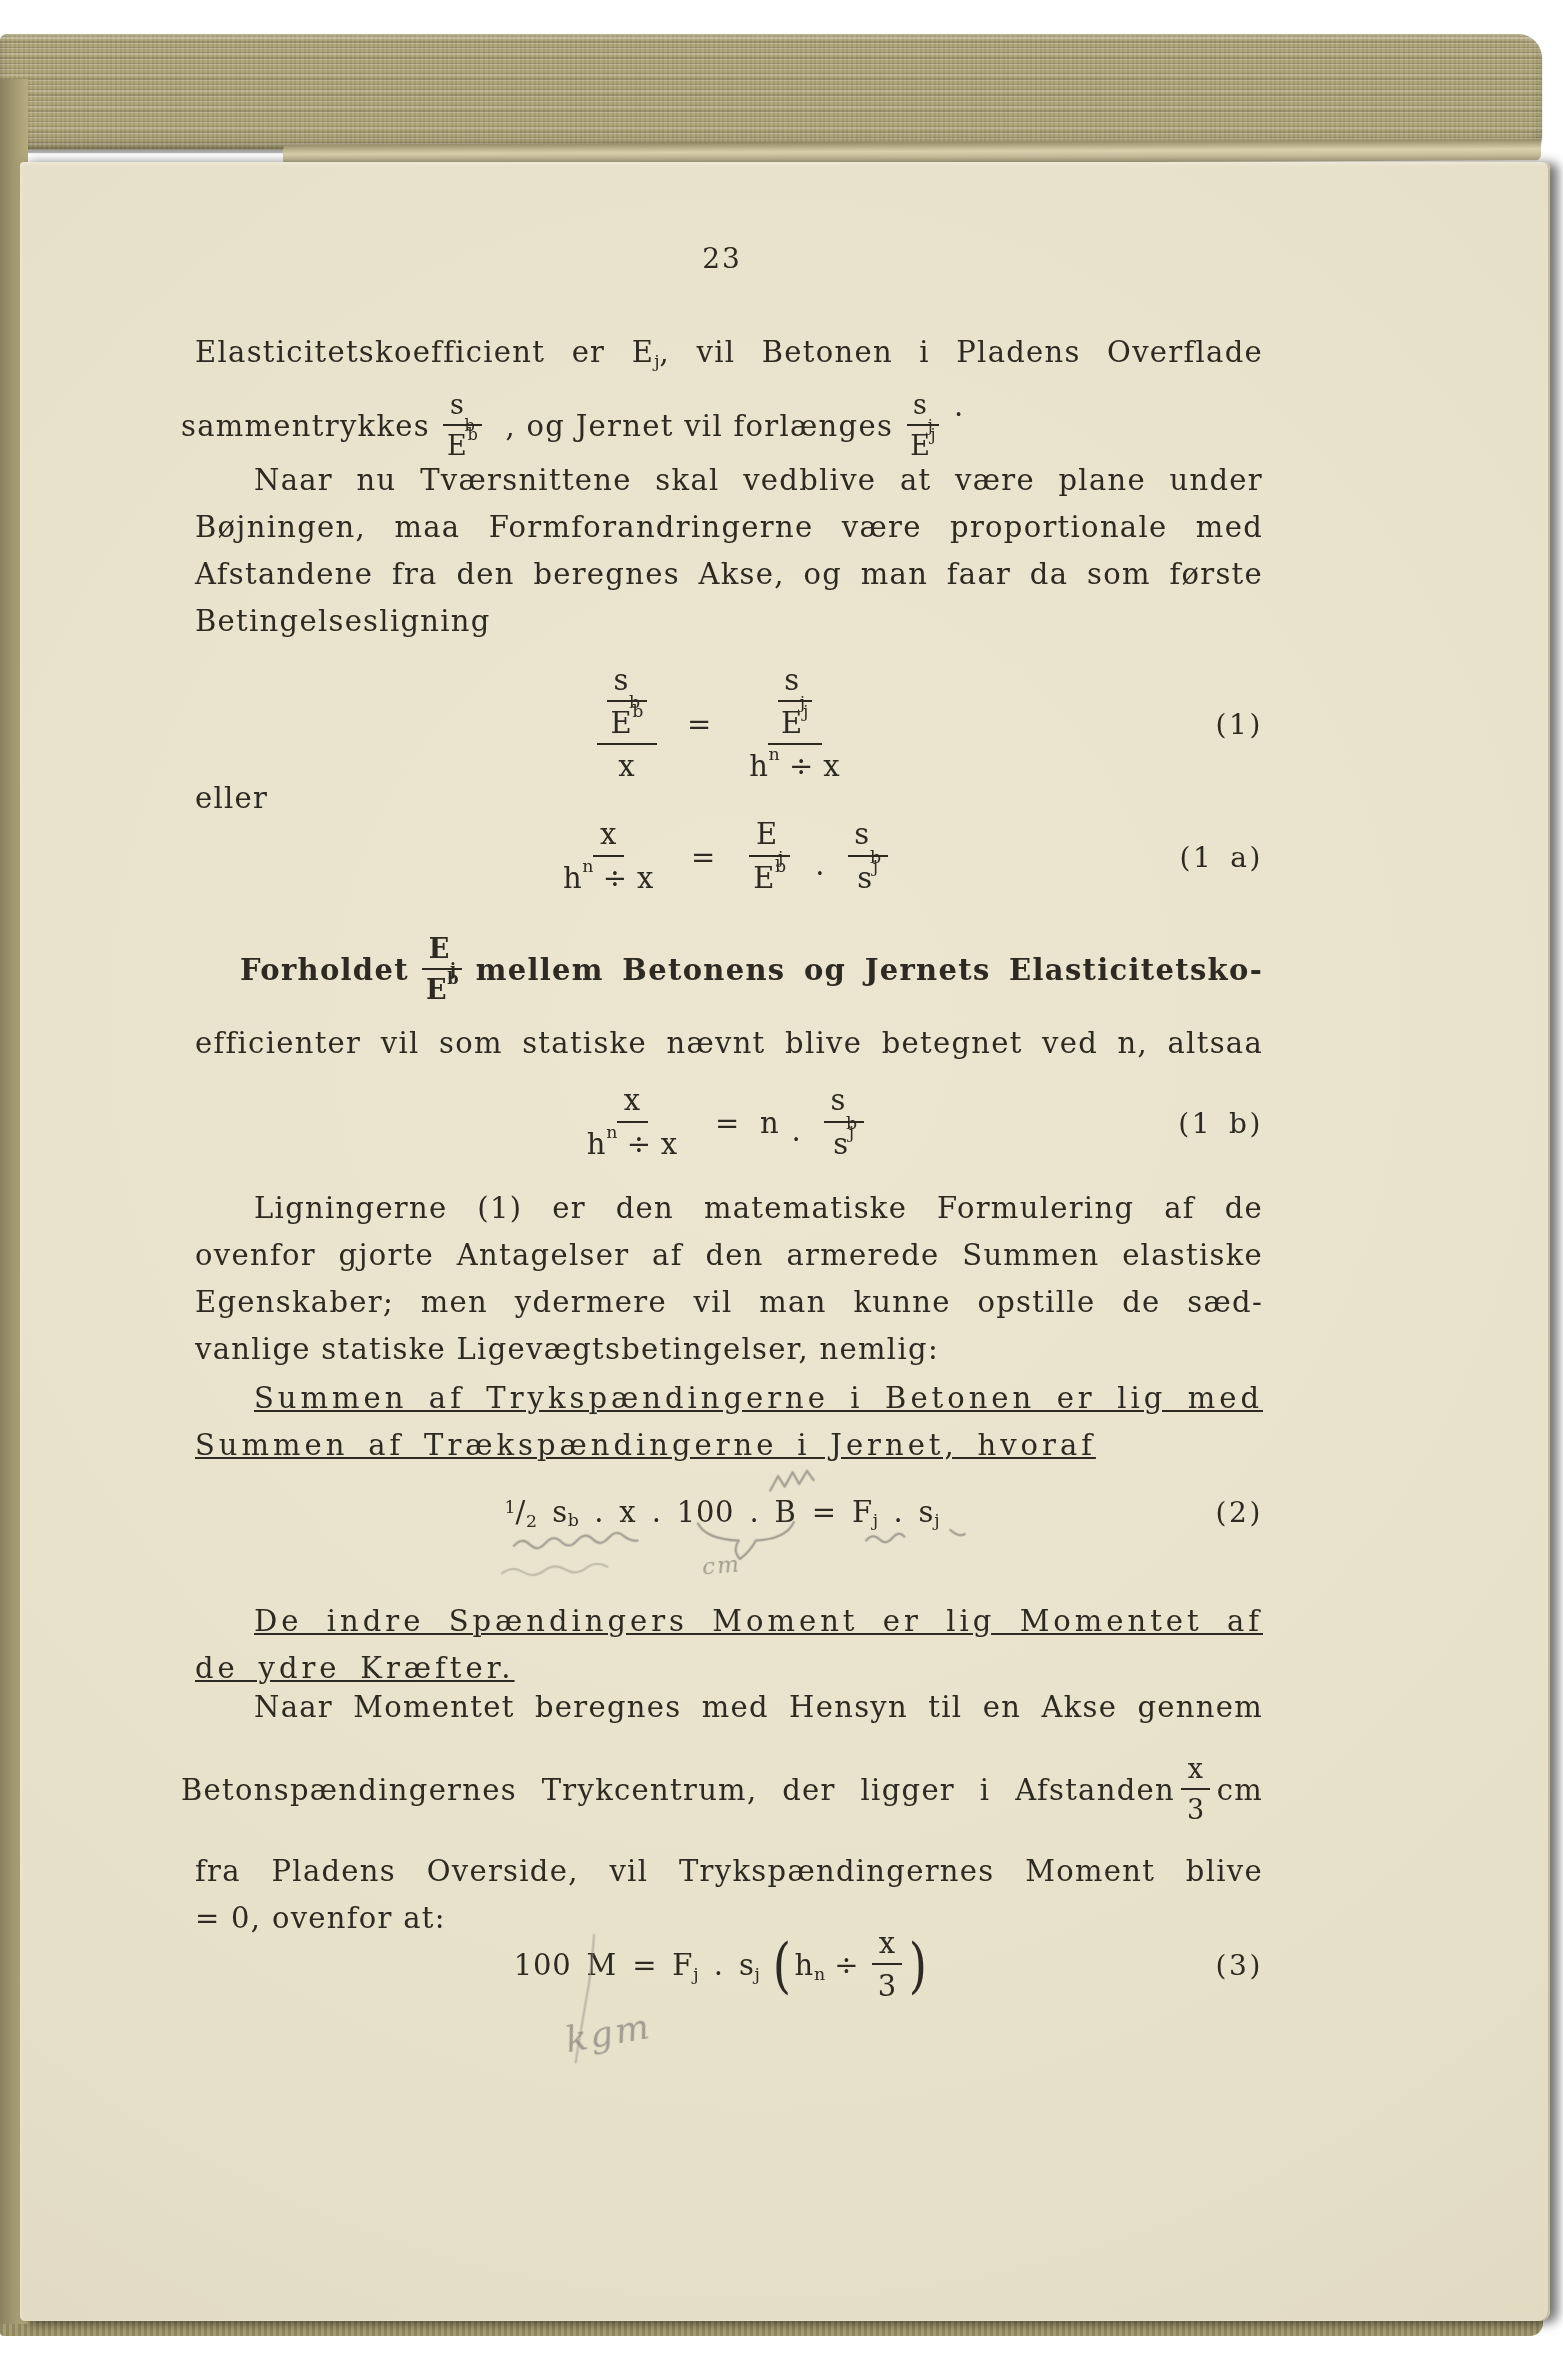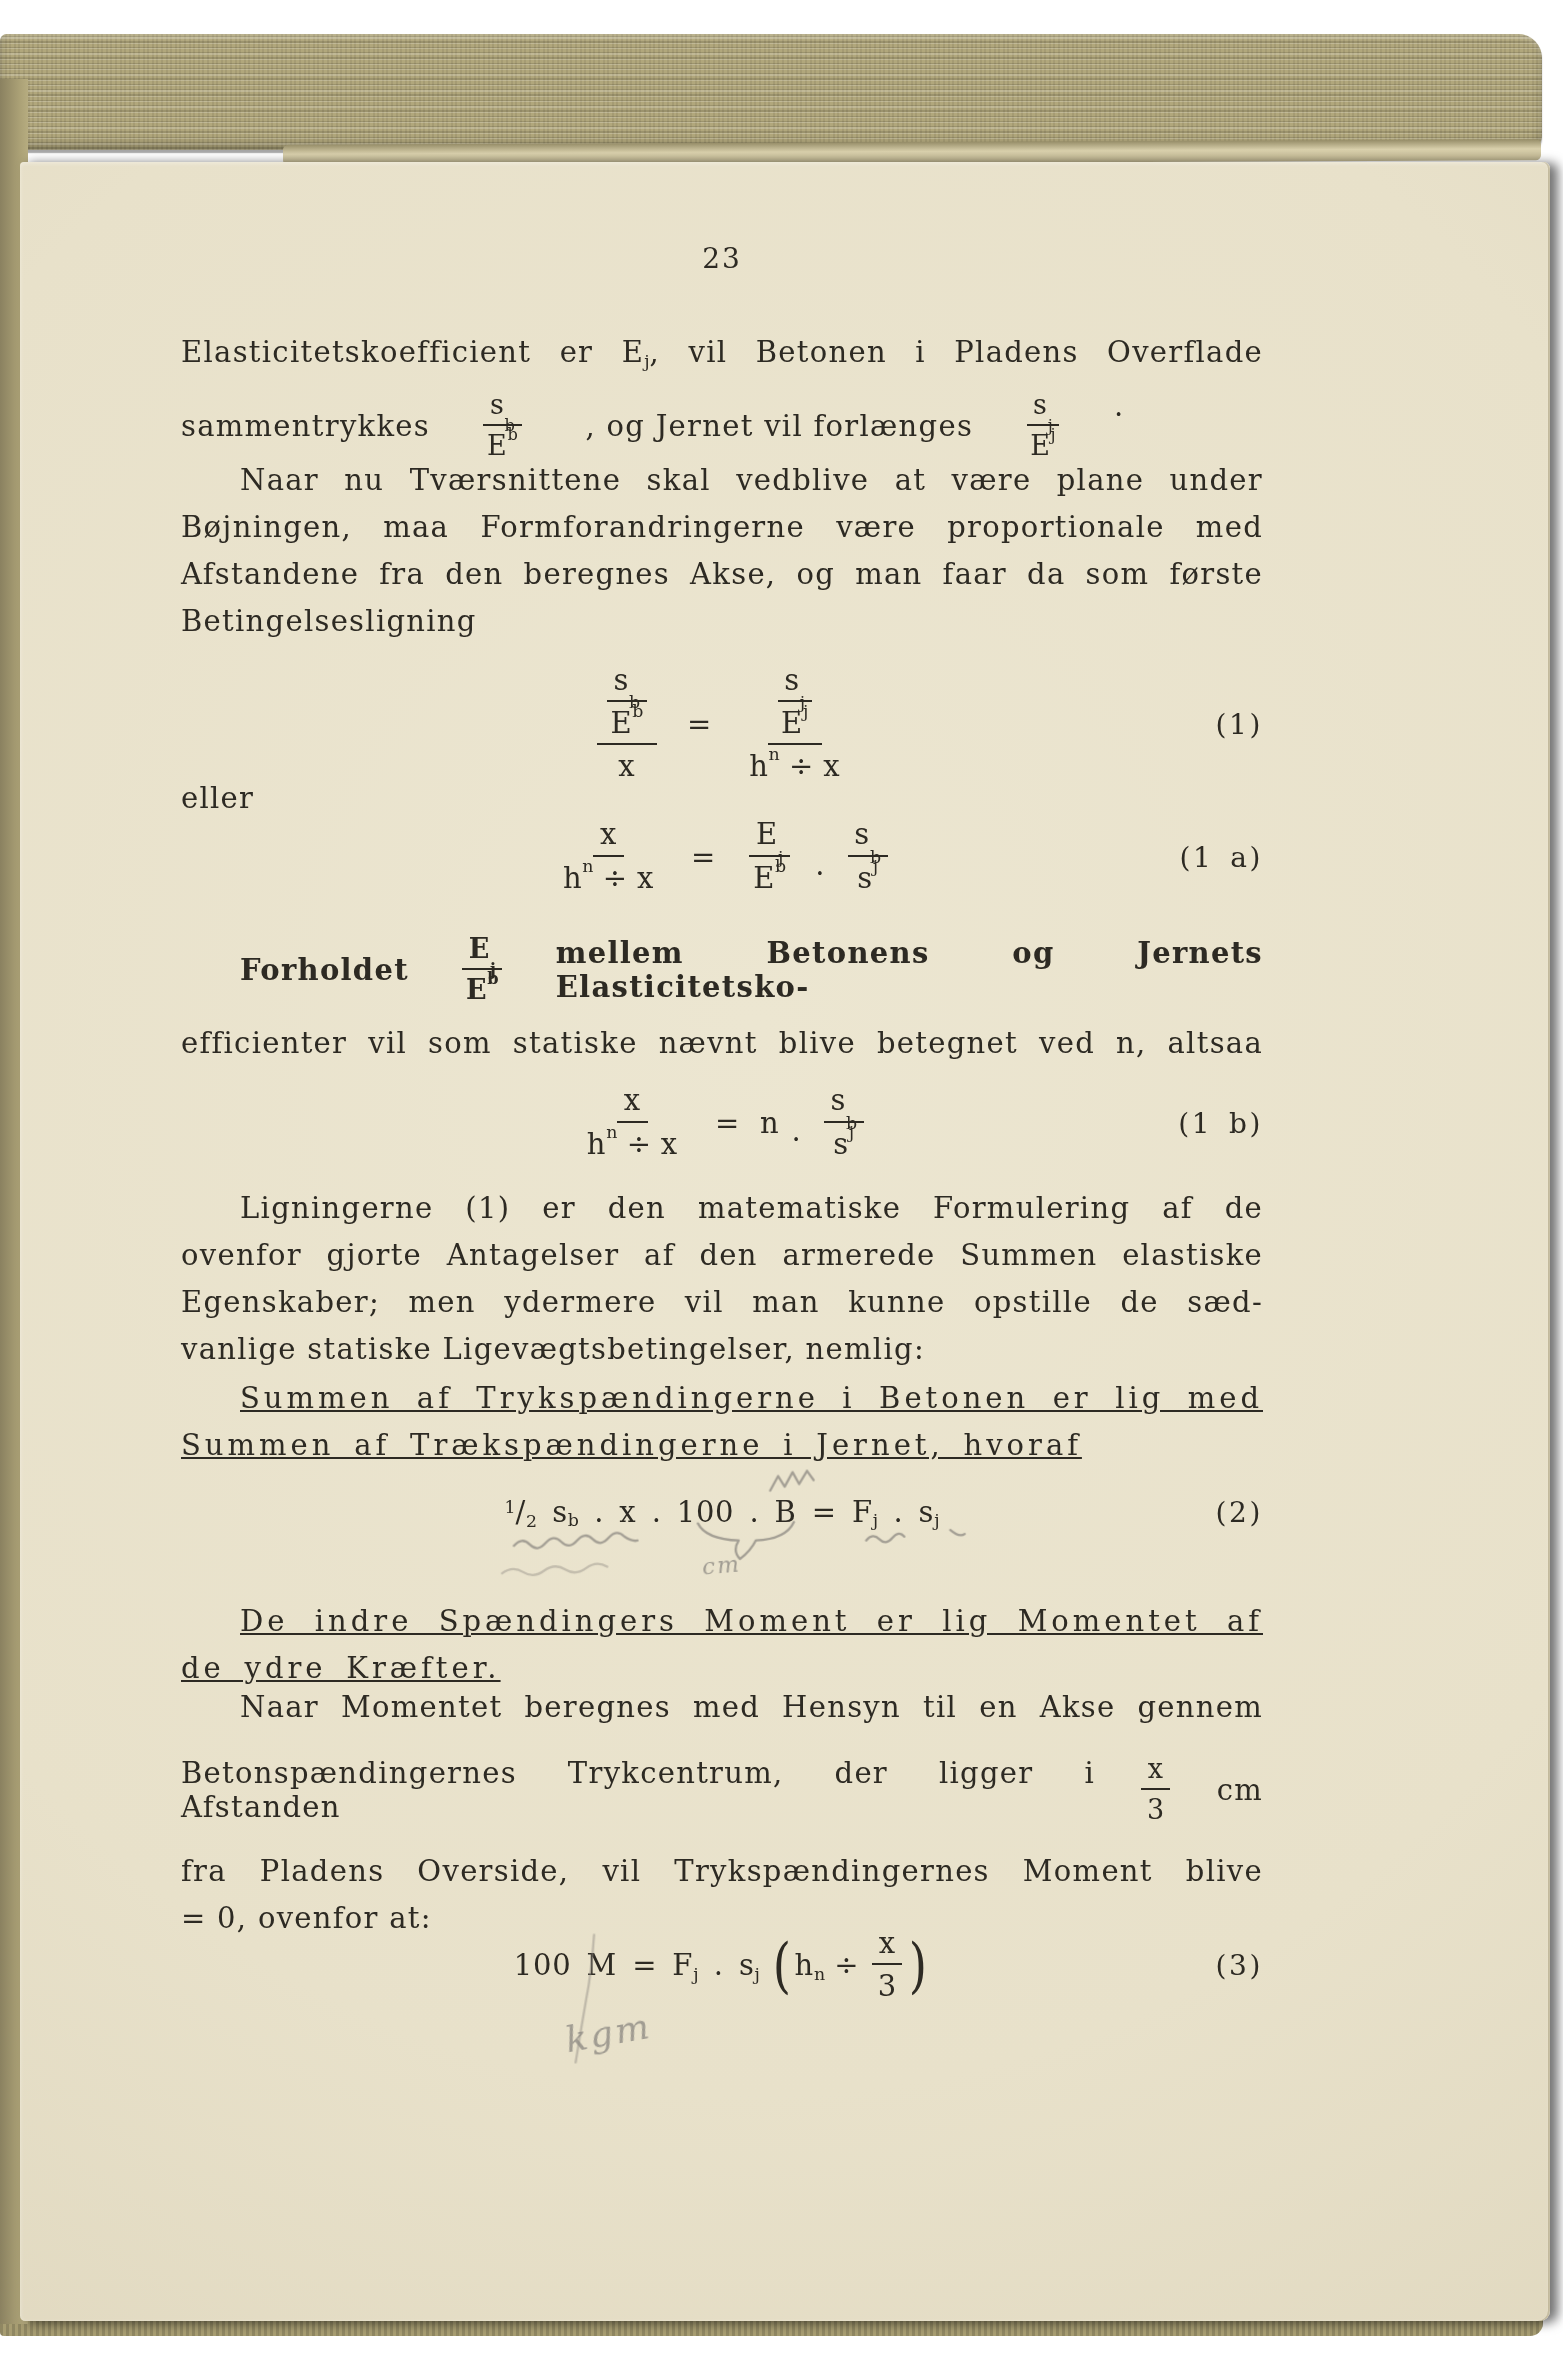--- a/index.html
+++ b/index.html
@@ -24,25 +24,25 @@
   .left-edge{position:absolute;left:0;top:79px;width:28px;height:2245px;
     background:linear-gradient(90deg,#8a8160,#aba176 70%,#b6ac80);}
   .paper{position:absolute;left:20px;top:162px;width:1530px;height:2159px;
     background:radial-gradient(ellipse 120% 90% at 48% 40%, #ece6d1 0%, #e8e1ca 55%, #e0d8bf 85%, #d7ceb1 100%);
     border-radius:4px 6.6px 10.5px 5.3px;
     box-shadow:8px 1.3px 10.5px rgba(0,0,0,.55), inset 0 1.3px 4px rgba(255,255,255,.4), inset -2px 0 0 #bdb393;}
 
   
   .content{position:absolute;left:0;top:0;width:1564px;height:2366px;}
   .block{position:absolute;left:181px;width:1082px;}
-  .line{height:47px;line-height:47px;font-size:29px;letter-spacing:1.3px;}
+  .line{height:47px;line-height:47px;font-size:29px;letter-spacing:1.3px;margin-left:14px;}
   .j{text-align:justify;text-align-last:justify;}
   .ind{text-indent:59px;}
   .sp{letter-spacing:4px;word-spacing:6.6px;text-decoration:underline;}
-  .fline{display:flex;align-items:center;font-size:29px;letter-spacing:1.3px;gap:40px;}
+  .fline{display:flex;align-items:center;font-size:29px;letter-spacing:1.3px;}
   .fline>span{white-space:pre;}
   .fline .grow{flex:1 1 auto;text-align:justify;text-align-last:justify;white-space:normal;}
   .fline.find{padding-left:59px;font-weight:bold;}
 
   #page-number{position:absolute;left:181px;top:235px;width:1082px;height:47px;
     line-height:47px;text-align:center;font-size:28px;letter-spacing:2px;}
 
   
   sub{font-size:.6em;line-height:0;position:relative;top:.28em;vertical-align:baseline;letter-spacing:0;}
   .supn{font-size:.6em;position:relative;top:-.5em;letter-spacing:0;}

